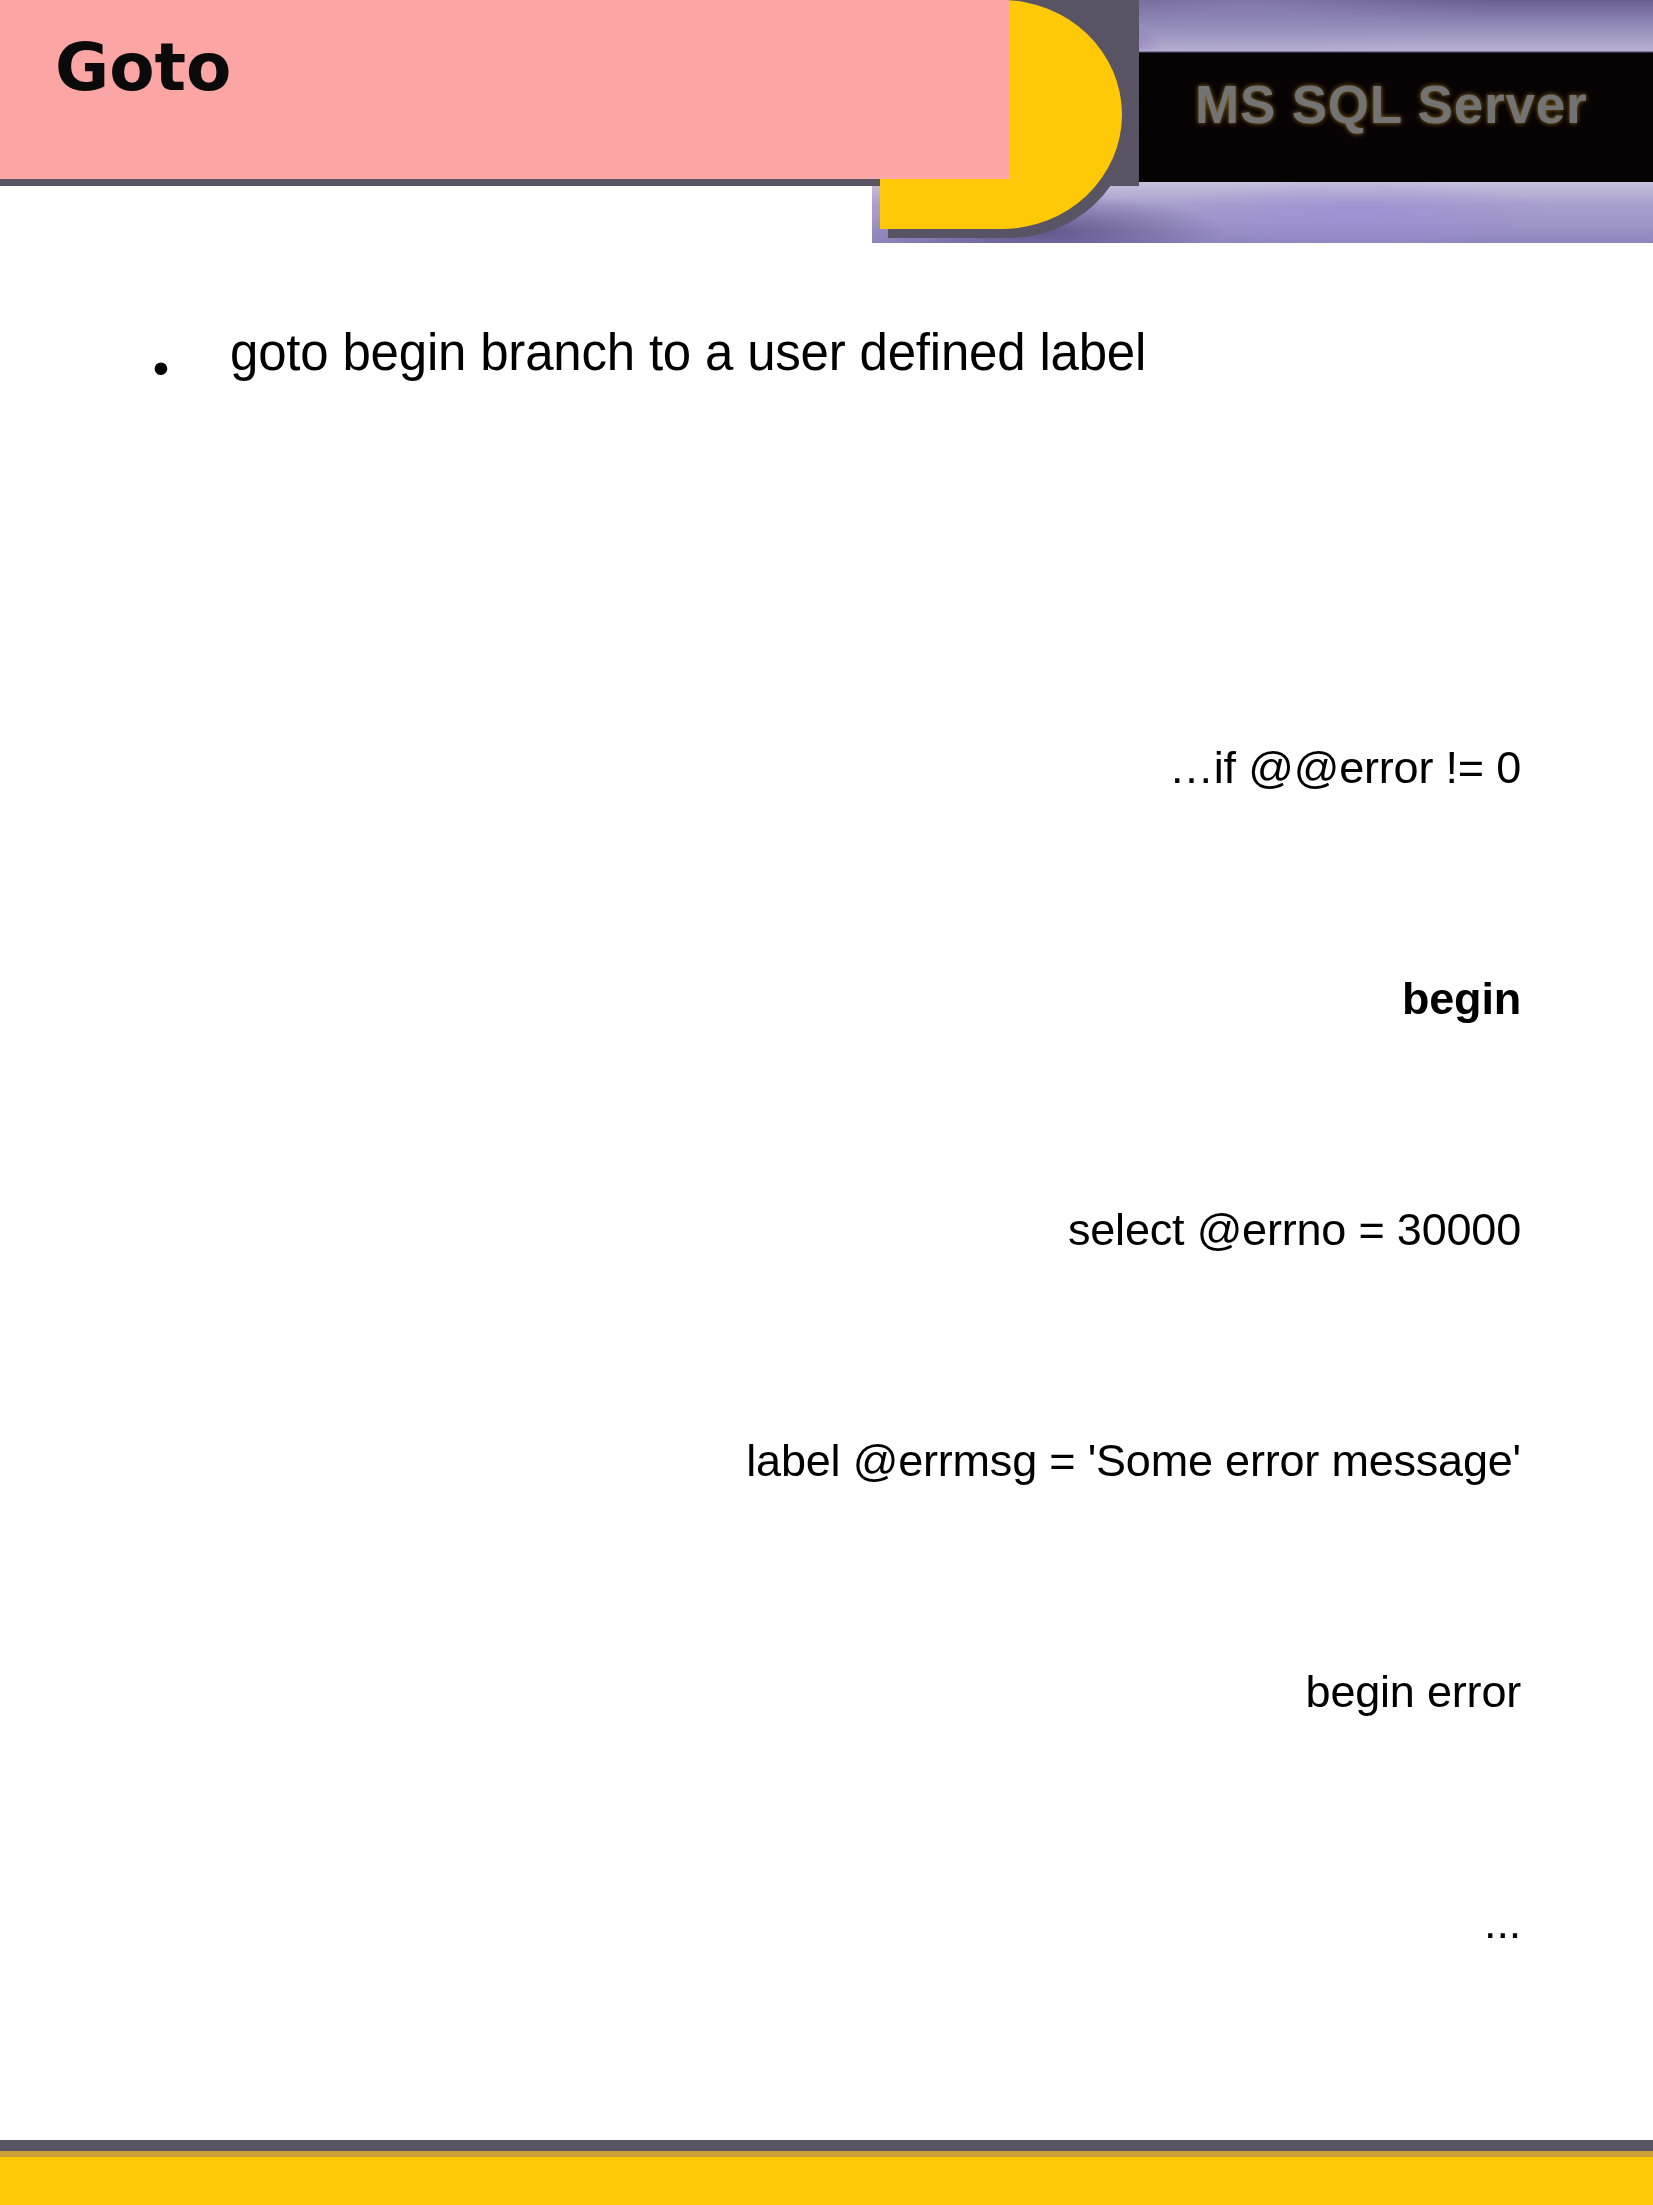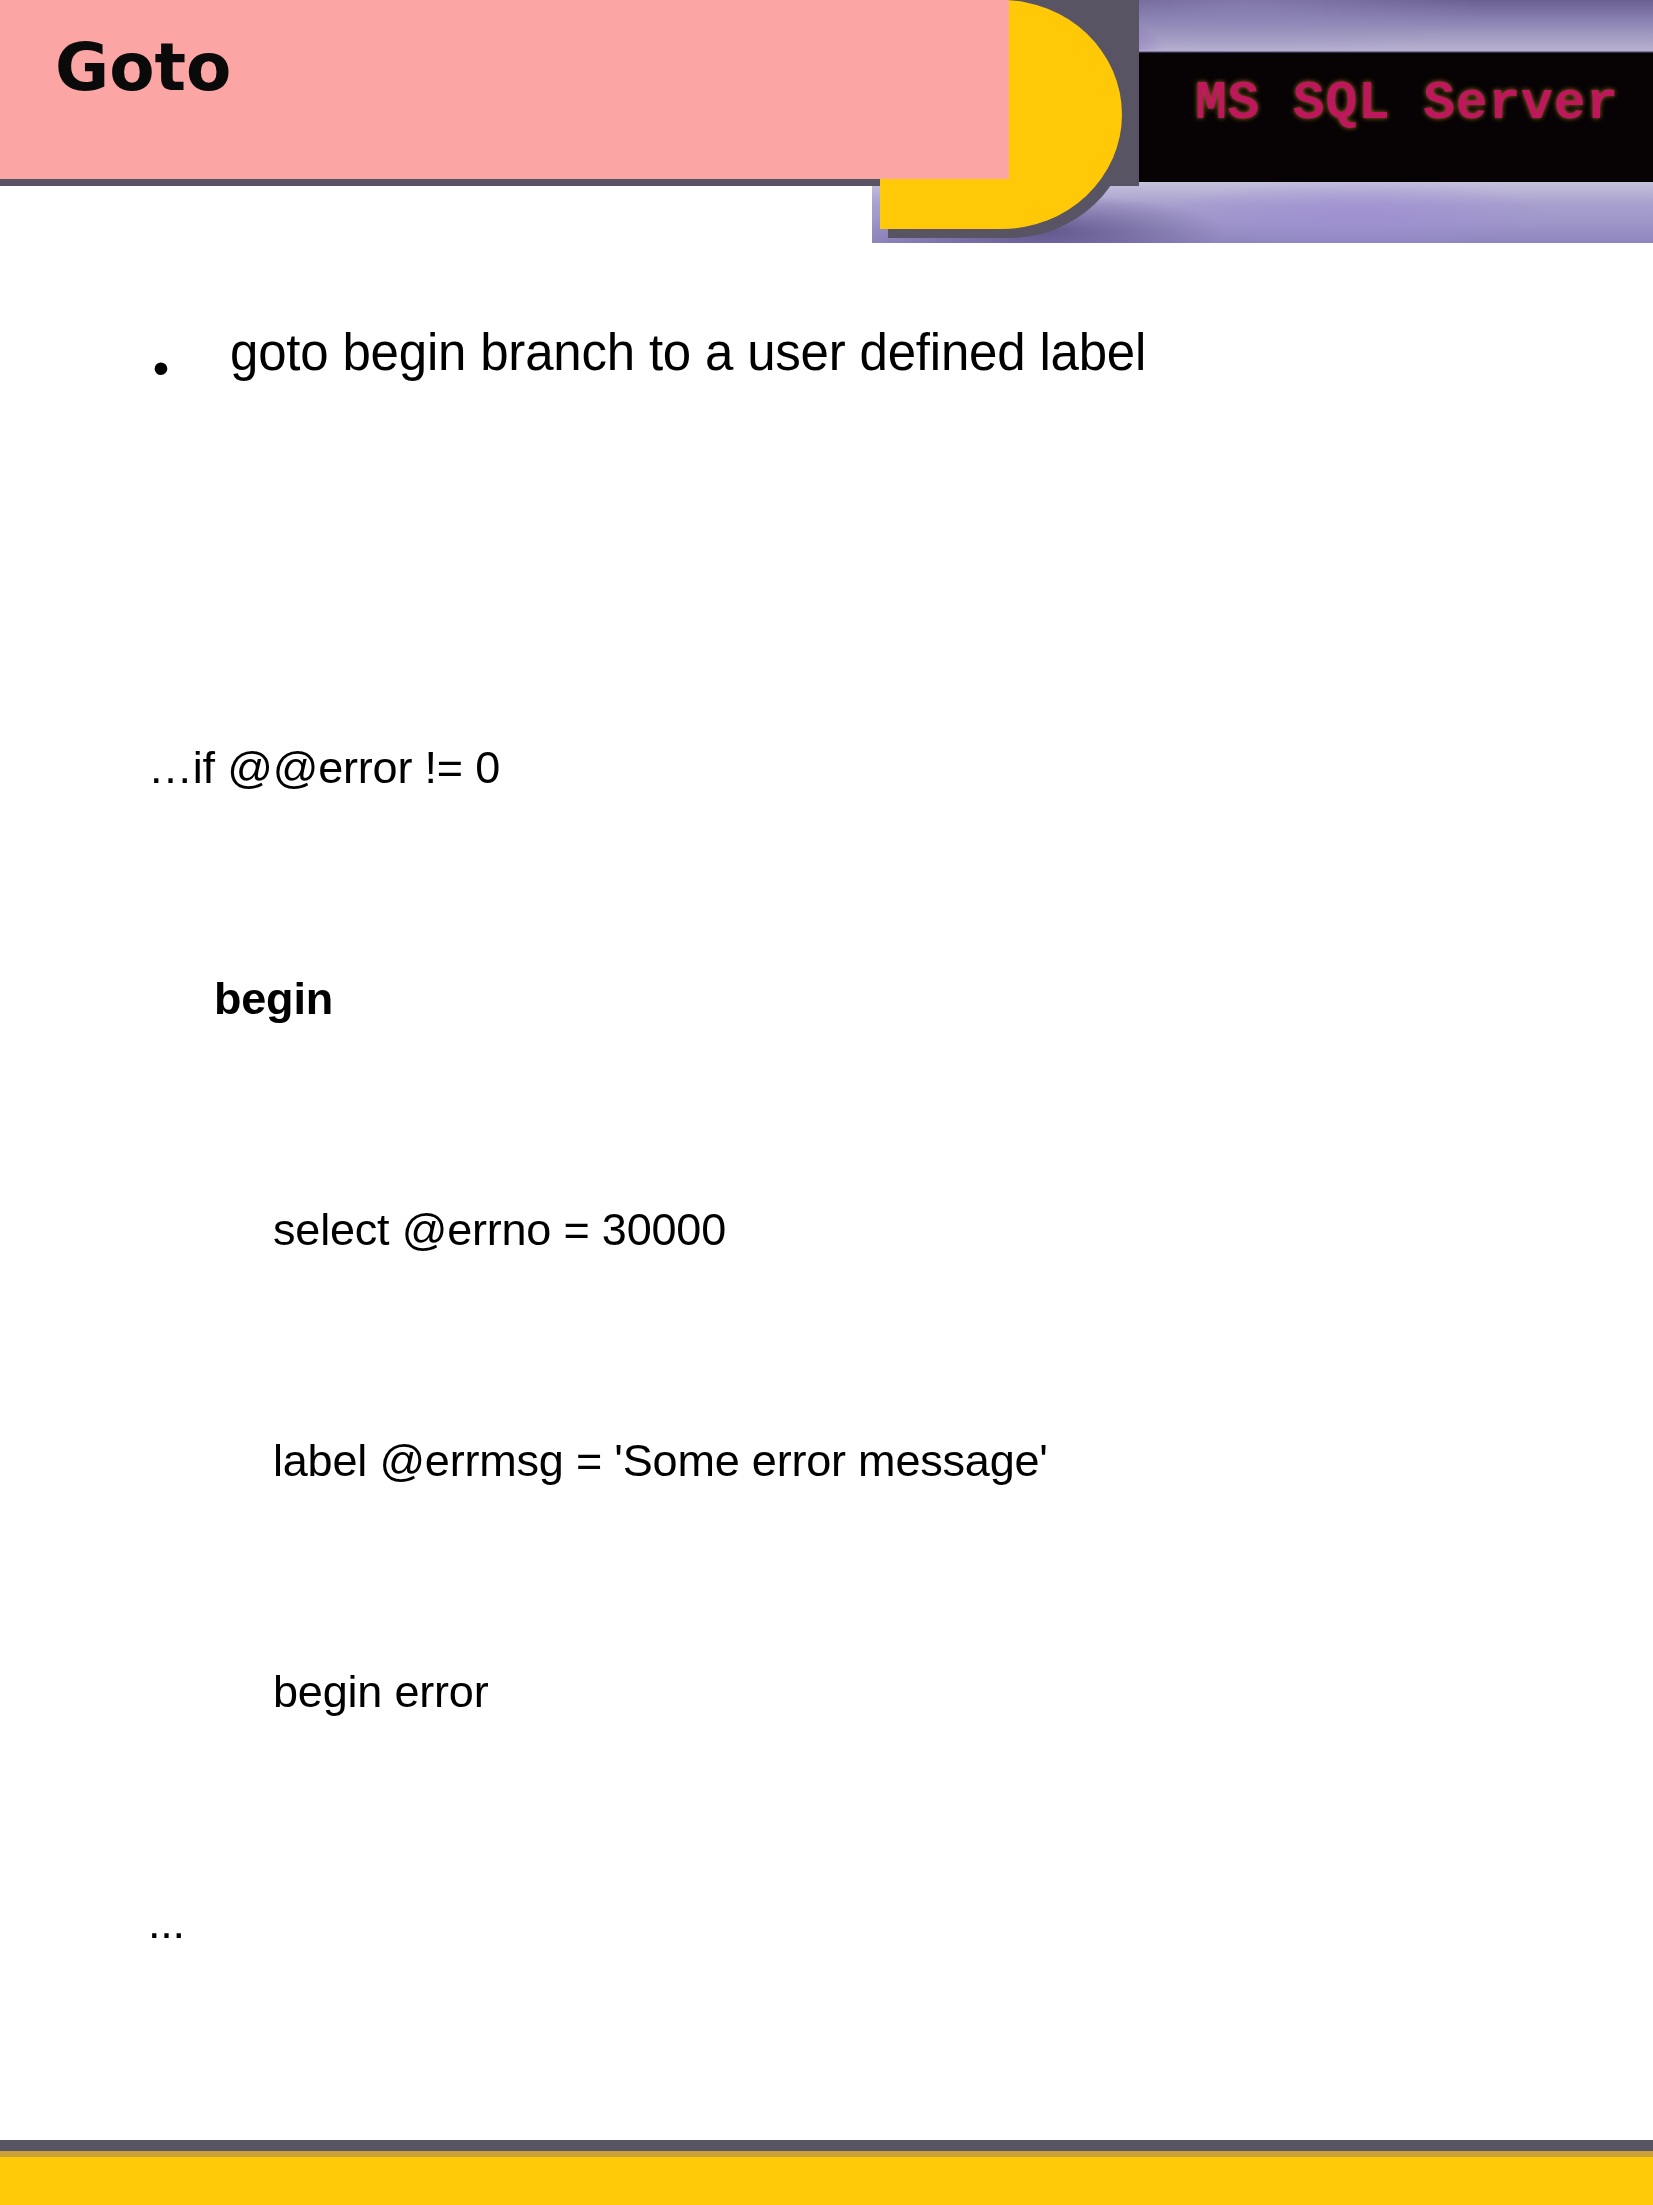--- a/index.html
+++ b/index.html
@@ -76,25 +76,25 @@
       radial-gradient(ellipse 242px 48px at 22% 80%, rgba(56,42,96,0.55) 0%, rgba(56,42,96,0) 75%),
       radial-gradient(ellipse 266px 48px at 62% 55%, rgba(158,140,214,0.7) 0%, rgba(158,140,214,0) 75%),
       linear-gradient(180deg, #c6c1dd 0%, #a79fcd 38%, #9d95c7 70%, #8e85bd 100%);
   }
 
   
   .brand {
     position: absolute;
     left: 1195px;
     top: 74px;
-    font-family: Liberation Mono, monospace;
+    font-family: Liberation Sans, sans-serif;
     font-size: 53px;
     font-weight: 700;
     letter-spacing: 0.8px;
-    color: #be185d;
+    color: #737373;
     text-shadow: 0 0 4.8px rgba(255,190,40,0.55);
     white-space: nowrap;
   }
 
   
   .title-shadow {
     position: absolute;
     left: 0;
     top: 0;
     width: 1139px;
@@ -180,21 +180,21 @@
     position: absolute;
     left: 148px;
     top: 331px;
     width: 1373px;
     color: #000000;
     font-size: 45px;
     line-height: 77px;
     letter-spacing: -0.2px;
     white-space: pre;
   }
-  .code-line { display: block; height: 77px; }
+  .code-line { display: block; height: 77px; text-align: right; }
   .ind0 { padding-left: 0px; }
   .ind1 { padding-left: 66px; font-weight: bold; }
   .ind2 { padding-left: 125px; }
 
   
   .footer {
     position: absolute;
     left: 0;
     bottom: 0;
     width: 1654px;

